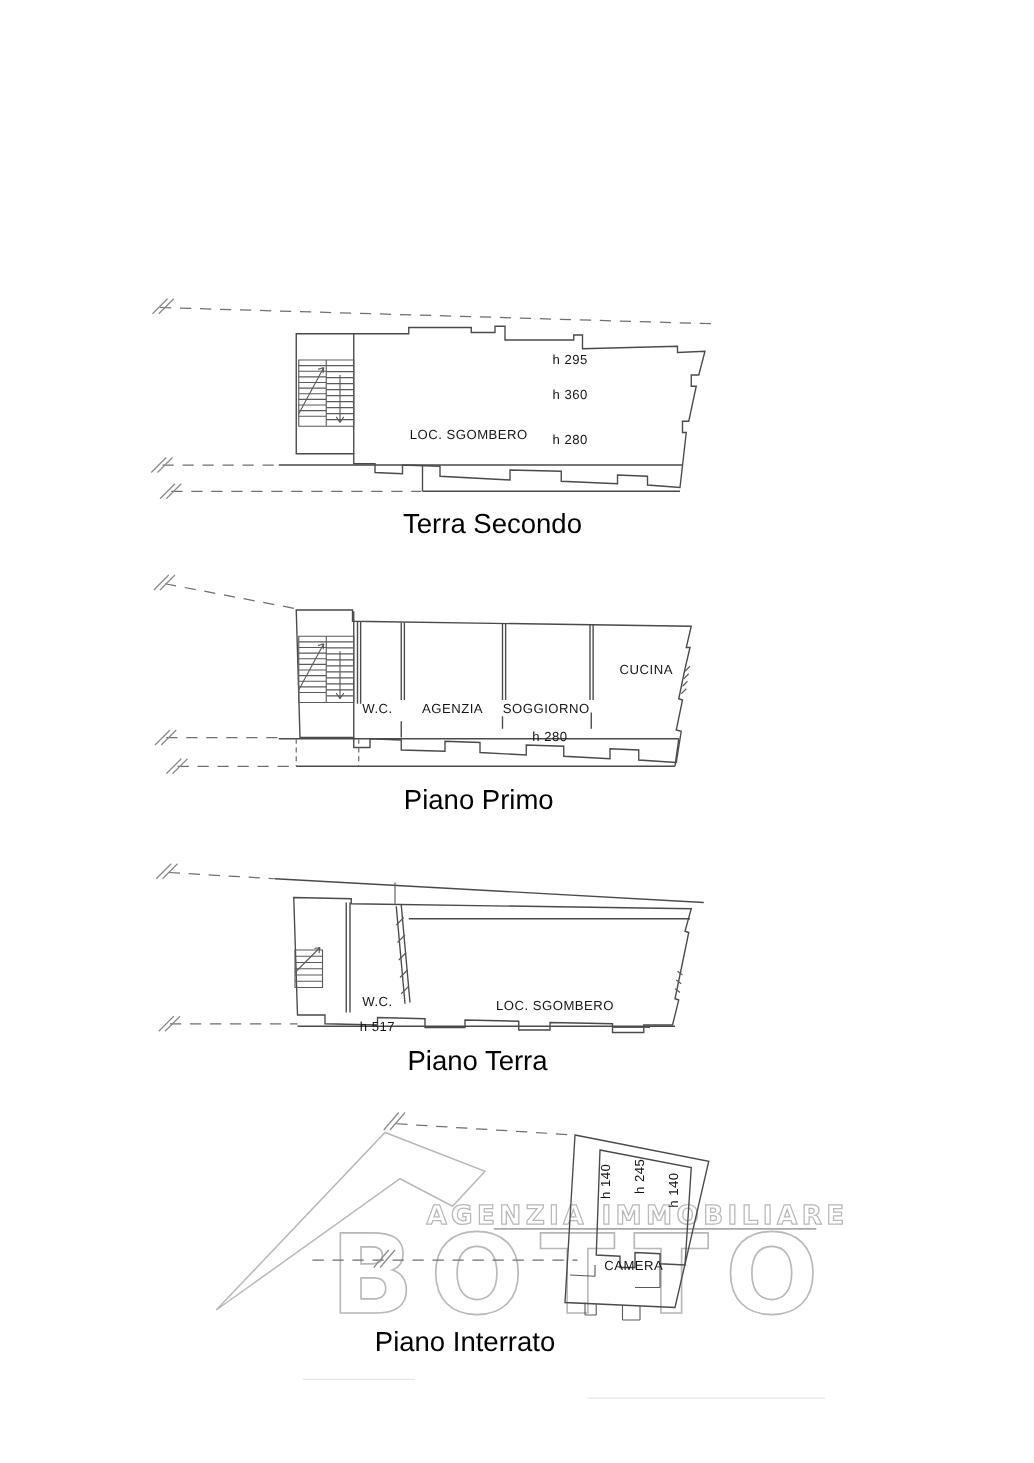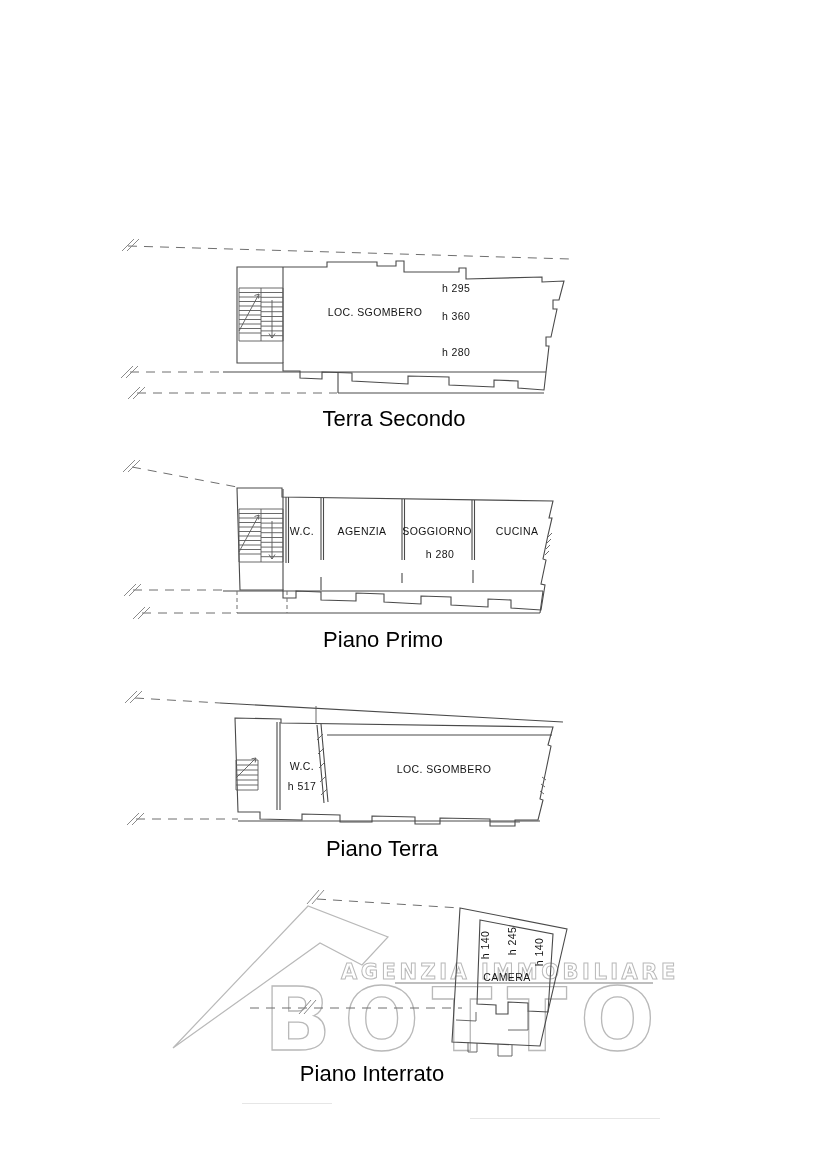--- a/index.html
+++ b/index.html
@@ -5,21 +5,21 @@
   html,body{margin:0;padding:0;}
   body{
     width:827px;height:1170px;background:#ffffff;
     font-family:"Liberation Sans","DejaVu Sans",sans-serif;
     position:relative;overflow:hidden;color:#1a1a1a;
   }
   .page{position:absolute;inset:0;}
   svg.plan{position:absolute;left:0;}
   .lbl{
     position:absolute;transform:translate(-50%,-50%);
-    font-size:10.5px;letter-spacing:.4px;white-space:nowrap;color:#141414;
+    font-size:10.5px;letter-spacing:.4px;white-space:nowrap;color:#141414;margin-top:36px;
   }
   .lbl-left{position:absolute;transform:translate(0,-50%);
     font-size:10.5px;letter-spacing:.4px;white-space:nowrap;color:#141414;}
   .vlbl{
     position:absolute;transform:translate(-50%,-50%) rotate(-90deg);
     font-size:10.5px;letter-spacing:.4px;white-space:nowrap;color:#141414;
   }
   .floor-title{
     position:absolute;transform:translateX(-50%);
     font-size:22px;color:#000;white-space:nowrap;
@@ -92,21 +92,21 @@
     </g>
 
     <path class="wall" d="M223,591 H543 M237,613 H540 M543,591 L540,613"></path>
     <path class="dashv" d="M237,591 V613 M287,591 V613"></path>
     <path class="dash" d="M133,590 H223 M142,613 H237"></path>
     <path class="brk" d="M124,596 L136,584 M129,596 L141,584 M133,619 L145,607 M138,619 L150,607"></path>
   </svg>
   <div class="lbl" style="left:302px;top:531px">W.C.</div>
   <div class="lbl" style="left:362px;top:531px">AGENZIA</div>
   <div class="lbl" style="left:437px;top:531px">SOGGIORNO</div>
-  <div class="lbl" style="left:517px;top:531px">CUCINA</div>
+  <div class="lbl" style="left:517px;top:500px">CUCINA</div>
   <div class="lbl" style="left:440px;top:554px">h 280</div>
   <div class="floor-title" style="left:383px;top:627px">Piano Primo</div>
 
   <svg class="plan" style="top:675px" width="827" height="195" viewBox="0 675 827 195">
     <path class="dash" d="M135,698 L220,703"></path>
     <path class="brk" d="M125,703 L137,691 M130,703 L142,691"></path>
     <path class="wall" d="M220,703 L563,722"></path>
     <path class="thin" d="M316,706 V723"></path>
 
     <path class="wall" d="M235,718 L281,719 L281,723 L553,727

